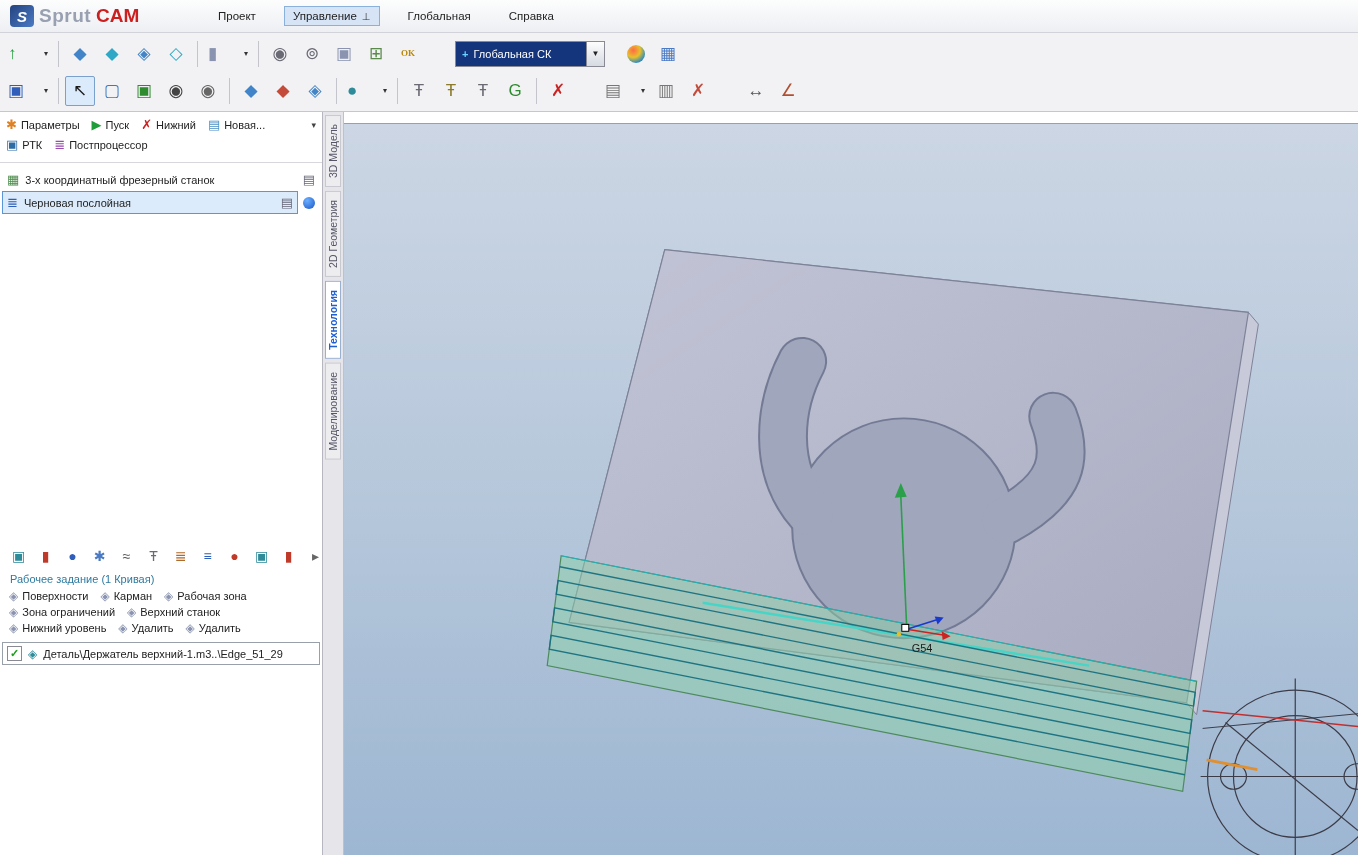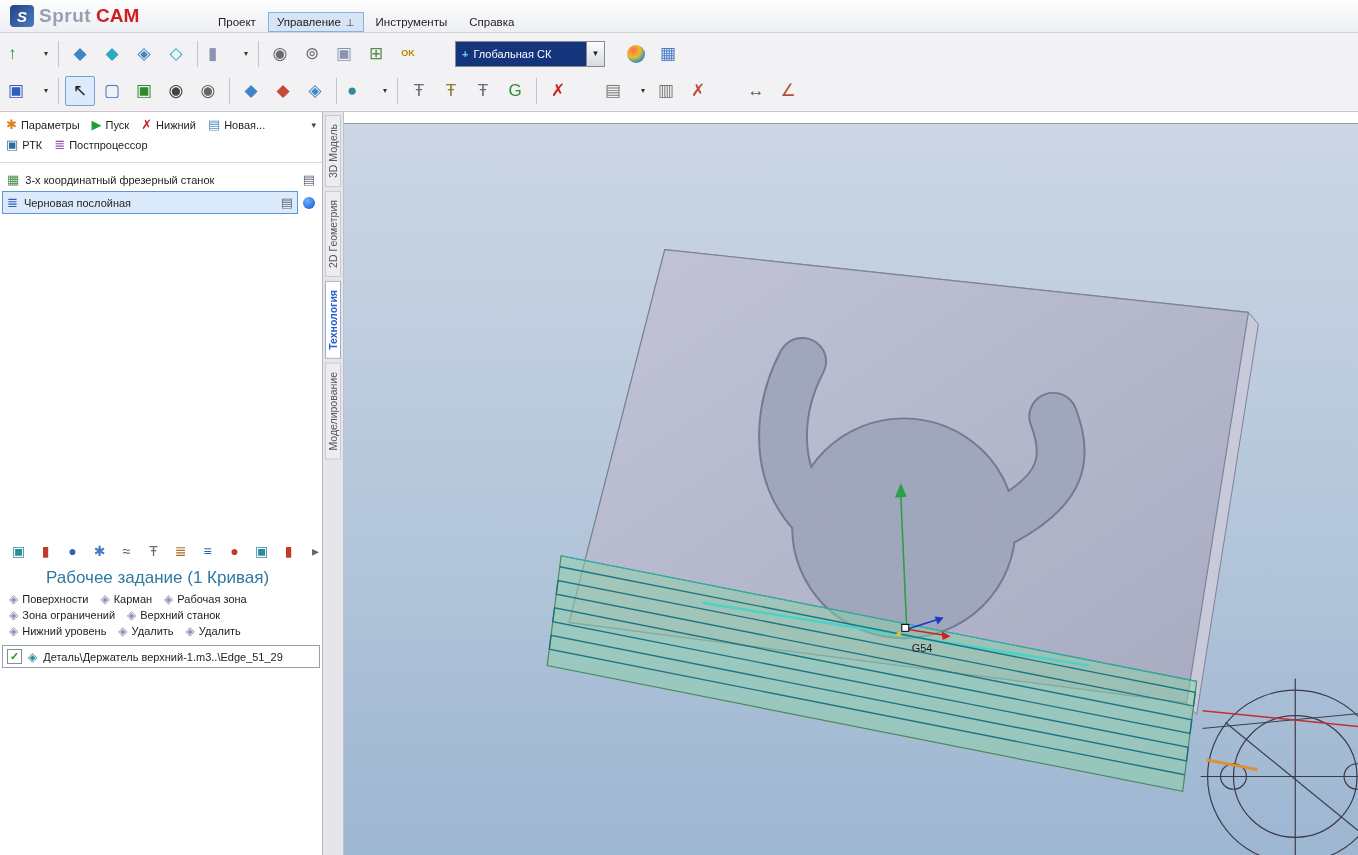--- a/index.html
+++ b/index.html
@@ -5,34 +5,34 @@
   html,body{margin:0;padding:0;}
   body{width:1358px;height:855px;overflow:hidden;font-family:"Liberation Sans",sans-serif;font-size:11px;color:#222;background:#fff;}
   .app{width:1358px;height:855px;display:flex;flex-direction:column;}
 
   
   .titlebar{height:32px;display:flex;align-items:stretch;background:linear-gradient(#fdfdfd,#edeff3);border-bottom:1px solid #d2d2da;}
   .logo{display:flex;align-items:center;gap:5px;padding:0 10px;width:188px;}
   .logo-mark{width:24px;height:22px;background:linear-gradient(135deg,#24437f,#4a7ac4);color:#fff;font-weight:bold;font-style:italic;font-size:15px;display:flex;align-items:center;justify-content:center;border-radius:4px;}
   .logo-sprut{font-size:19px;font-weight:bold;color:#98a0b2;letter-spacing:.5px;}
   .logo-cam{font-size:19px;font-weight:bold;color:#cc1f1f;}
-  .menubar{display:flex;align-items:flex-end;gap:2px;}
+  .menubar{display:flex;align-items:center;gap:18px;}
   .menu-item{padding:4px 10px;cursor:default;font-size:11.5px;}
   .menu-item.active{background:#d6e4f6;border:1px solid #8ab0dc;display:flex;align-items:center;gap:5px;padding:3px 8px;}
   .pin{font-size:10px;color:#333;}
   .wintitle{flex:1;margin-left:34px;background:#0e2a5c;color:#fff;font-weight:bold;font-size:11.5px;display:flex;align-items:center;padding-left:12px;white-space:nowrap;overflow:hidden;}
 
   
   .toolbars{background:#f2f2f4;border-bottom:1px solid #c6c6cc;padding:2px 4px;}
   .tb-row{display:flex;align-items:center;height:37px;gap:2px;}
   .tb-btn{min-width:28px;height:28px;border:1px solid transparent;border-radius:2px;display:flex;align-items:center;justify-content:center;cursor:default;}
   .tb-btn.with-caret{min-width:40px;justify-content:space-between;padding:0 3px;}
   .tb-btn.pressed{border-color:#7aa0cc;background:#dcebfb;}
   .glyph{font-size:17px;line-height:1;}
-  .glyph.sm{font-size:9px;font-weight:bold;}
+  .glyph.sm{font-size:9px;font-weight:bold;font-family:Liberation Serif, serif;}
   .caret{font-size:8px;color:#333;}
   .tb-sep{width:1px;height:26px;background:#c4c4cc;margin:0 4px;}
   .i-sphere{width:18px;height:18px;border-radius:50%;background:radial-gradient(circle at 35% 30%,#ff6a4a,#e8c02a 40%,#2a8ac4 75%,#173f80);}
   .tb-combo{display:flex;align-items:stretch;height:24px;border:1px solid #8a8a94;background:#14357c;margin:0 2px;}
   .combo-text{color:#fff;padding:0 6px;width:118px;font-size:11px;display:flex;align-items:center;gap:5px;white-space:nowrap;overflow:hidden;}
   .combo-ico{color:#6ad0ff;font-weight:bold;}
   .combo-btn{width:17px;background:linear-gradient(#fdfdfd,#d6dae2);border-left:1px solid #8a8a94;display:flex;align-items:center;justify-content:center;font-size:8px;color:#222;}
 
   
   .main{flex:1;display:flex;min-height:0;}
@@ -47,21 +47,21 @@
   .tree-line{display:flex;align-items:center;}
   .tree-row{display:flex;align-items:center;gap:6px;height:21px;padding:0 4px;font-size:11px;flex:1;border:1px solid transparent;}
   .tree-row .doc-icon{margin-left:auto;color:#667;font-size:13px;}
   .tree-row.selected{border-color:#5a96d8;background:#dcebfb;}
   .status-dot{width:12px;height:12px;border-radius:50%;background:radial-gradient(circle at 35% 30%,#6ab0ff,#1a56c8);margin:0 5px;flex:none;}
   .spacer1{flex:320 320 0;}
   .spacer2{flex:187 187 0;}
   .job-tools{display:flex;align-items:center;gap:2px;padding:2px 6px;}
   .job-tools .tb-btn{min-width:23px;height:23px;}
   .job-tools .glyph{font-size:14px;}
-  .job-title{color:#2e7aa0;padding:3px 2px 2px;font-size:17px;margin-left:44px;}
+  .job-title{color:#2e7aa0;padding:3px 10px 2px;font-size:11px;}
   .job-buttons{display:flex;flex-wrap:wrap;column-gap:12px;row-gap:4px;padding:3px 9px;}
   .job-btn{display:flex;align-items:center;gap:4px;cursor:default;white-space:nowrap;}
   .job-btn .glyph{font-size:12px;color:#8a94b0;}
   .geom-item{display:flex;align-items:center;gap:6px;border:1px solid #9aa0aa;margin:5px 2px 0;padding:2px 4px;height:17px;white-space:nowrap;overflow:hidden;}
   .checkbox{width:13px;height:13px;border:1px solid #8a8a94;background:#fff;display:flex;align-items:center;justify-content:center;color:#1f9d1f;font-weight:bold;font-size:11px;flex:none;}
 
   
   .tab-strip{width:20px;background:#e6e6ea;border-right:1px solid #c0c0c8;display:flex;flex-direction:column;align-items:center;padding-top:3px;gap:4px;}
   .vtab{writing-mode:vertical-rl;transform:rotate(180deg);font-size:10.5px;color:#556;background:#ededf0;border:1px solid #c8c8d0;padding:8px 1px;cursor:default;white-space:nowrap;}
   .vtab.active{background:#fff;color:#1f5fd0;font-weight:bold;border-color:#9ab0d0;}
@@ -80,21 +80,21 @@
       <span class="logo-mark">S</span>
       <span class="logo-sprut">Sprut</span>
         <span class="logo-cam">CAM</span>
     </div>
     <nav class="menubar">
       <span class="menu-item">Проект</span>
       <span class="menu-item active">
           <span>Управление</span>
           <span class="pin">⊥</span>
         </span>
-      <span class="menu-item">Инструменты</span>
+      <span class="menu-item">Глобальная</span>
       <span class="menu-item">Справка</span>
     </nav>
   </header>
 
   <div class="toolbars">
     <div class="tb-row">
       <div style="display:flex;align-items:center;gap:2px" id="tb-row1a">
           <div class="tb-btn with-caret">
             <span class="glyph" style="color: rgb(31, 157, 58);">↑</span>
             <span class="caret">▾</span>

